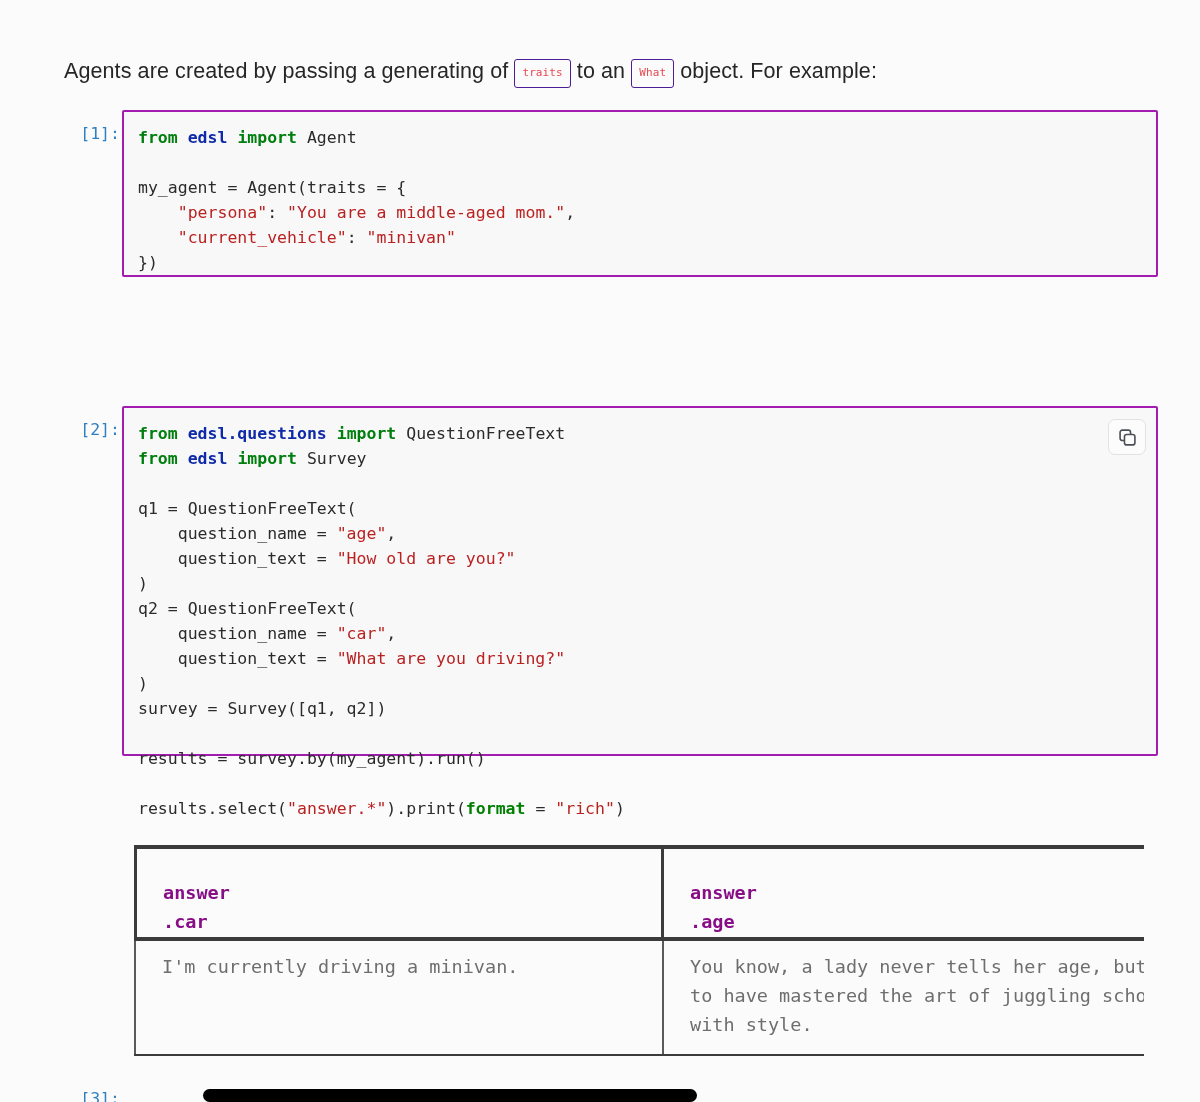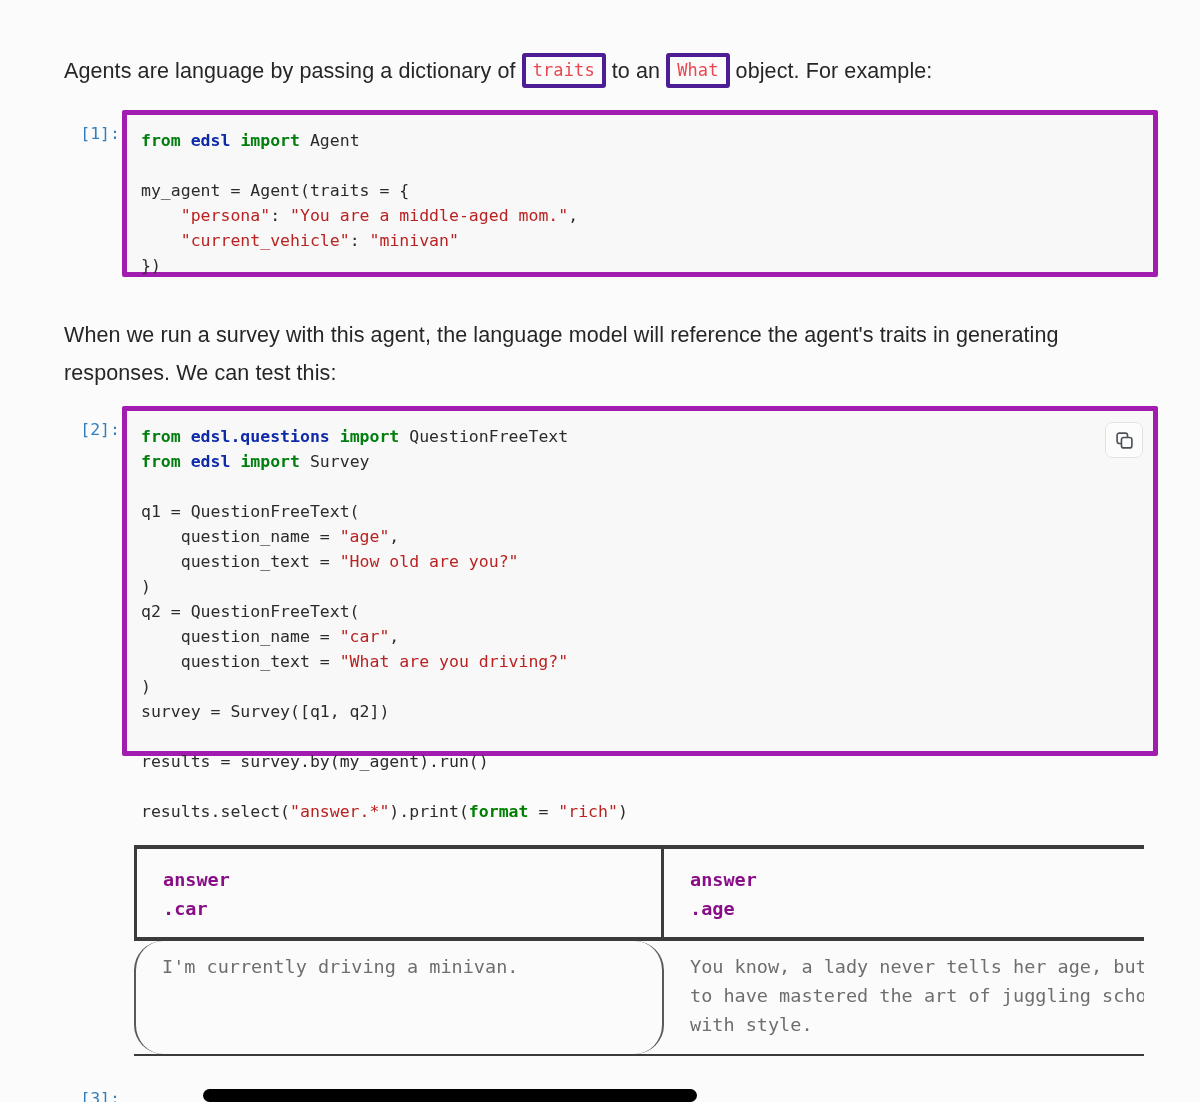--- a/index.html
+++ b/index.html
@@ -34,24 +34,24 @@
     line-height: 38px;
     color: #262626;
     letter-spacing: 0.1px;
   }
   #para1 { top: 30px; }
   #para2 { top: 294px; }
 
   .codechip {
     display: inline-block;
     font-family: "DejaVu Sans Mono", monospace;
-    font-size: 17px;
+    font-size: 11px;
     color: #e8474f;
     background: #fbfbfb;
-    border: 4px solid #4c1d95;
+    border: 1px solid #4c1d95;
     border-radius: 3px;
     padding: 1px 7px 2px 7px;
     line-height: 24px;
     vertical-align: 2px;
     white-space: nowrap;
   }
 
   
   .cell {
     position: absolute;
@@ -65,21 +65,21 @@
     text-align: right;
     font-family: "DejaVu Sans Mono", monospace;
     font-size: 16.5px;
     color: #307fc1;
     white-space: nowrap;
   }
   .inputarea {
     position: absolute;
     left: 58px;
     background: #f8f8f8;
-    border: 5px solid #a21caf;
+    border: 2px solid #a21caf;
     border-radius: 2px;
     box-sizing: border-box;
   }
   .code {
     margin: 0;
     padding: 13px 14px 13px 14px;
     font-family: "DejaVu Sans Mono", monospace;
     font-size: 16.5px;
     line-height: 25px;
     color: #2b2b2b;
@@ -148,31 +148,31 @@
     top: 0;
     height: 100%;
     box-sizing: border-box;
     padding: 10px 0 0 26px;
     white-space: pre;
     overflow: hidden;
   }
   .rt-headrow .rt-cell {
     color: #880e88;
     font-weight: bold;
-    padding-top: 16px;
+    padding-top: 29px;
   }
   .rt-bodyrow .rt-cell {
     color: #6e6e6e;
     padding-top: 11px;
   }
   .col0 { left: 0;     width: 530px; border-left: 3px solid #3b3b3b; border-right: 3px solid #3b3b3b; }
   .col1 { left: 530px; width: 540px; border-right: 3px solid #3b3b3b; }
   .rt-bodyrow .col0 { border-left-width: 2px; border-right-width: 2px; }
   .rt-bodyrow .col1 { border-right-width: 2px; }
-  .rt-bodyrow .rt-cell { border-color: #5a5a5a; border-radius: 29px; }
+  .rt-bodyrow .rt-cell { border-color: #5a5a5a; }
 
   
   .hscrollbar {
     position: absolute;
     left: 134px;
     top: 1089px;
     width: 1010px;
     height: 13px;
   }
   .hscroll-thumb {
@@ -196,35 +196,34 @@
     white-space: nowrap;
     overflow: hidden;
     height: 13px;
   }
 </style>
 </head>
 <body>
 
 <div class="page">
 
-  <p class="prose" id="para1"><span>Agents are language by passing a dictionary of </span><code class="codechip">traits</code><span> to an </span><code class="codechip">What</code><span> object. For example:</span></p>
+  <p class="prose" id="para1"><span>Agents are created by passing a generating of </span><code class="codechip">traits</code><span> to an </span><code class="codechip">What</code><span> object. For example:</span></p>
 
   <div class="cell" id="cell1">
     <div class="prompt">[1]:</div>
     <div class="inputarea">
       <pre class="code"><span class="k">from</span> <span class="kn">edsl</span> <span class="k">import</span> Agent
 
 my_agent = Agent(traits = {
     <span class="s">"persona"</span>: <span class="s">"You are a middle-aged mom."</span>,
     <span class="s">"current_vehicle"</span>: <span class="s">"minivan"</span>
 })</pre>
     </div>
   </div>
 
-  <p class="prose" id="para2">When we run a survey with this agent, the language model will reference the agent's traits in generating responses. We can test this:</p>
 
   <div class="cell" id="cell2">
     <div class="prompt">[2]:</div>
     <div class="inputarea">
       <pre class="code"><span class="k">from</span> <span class="kn">edsl.questions</span> <span class="k">import</span> QuestionFreeText
 <span class="k">from</span> <span class="kn">edsl</span> <span class="k">import</span> Survey
 
 q1 = QuestionFreeText(
     question_name = <span class="s">"age"</span>,
     question_text = <span class="s">"How old are you?"</span>

